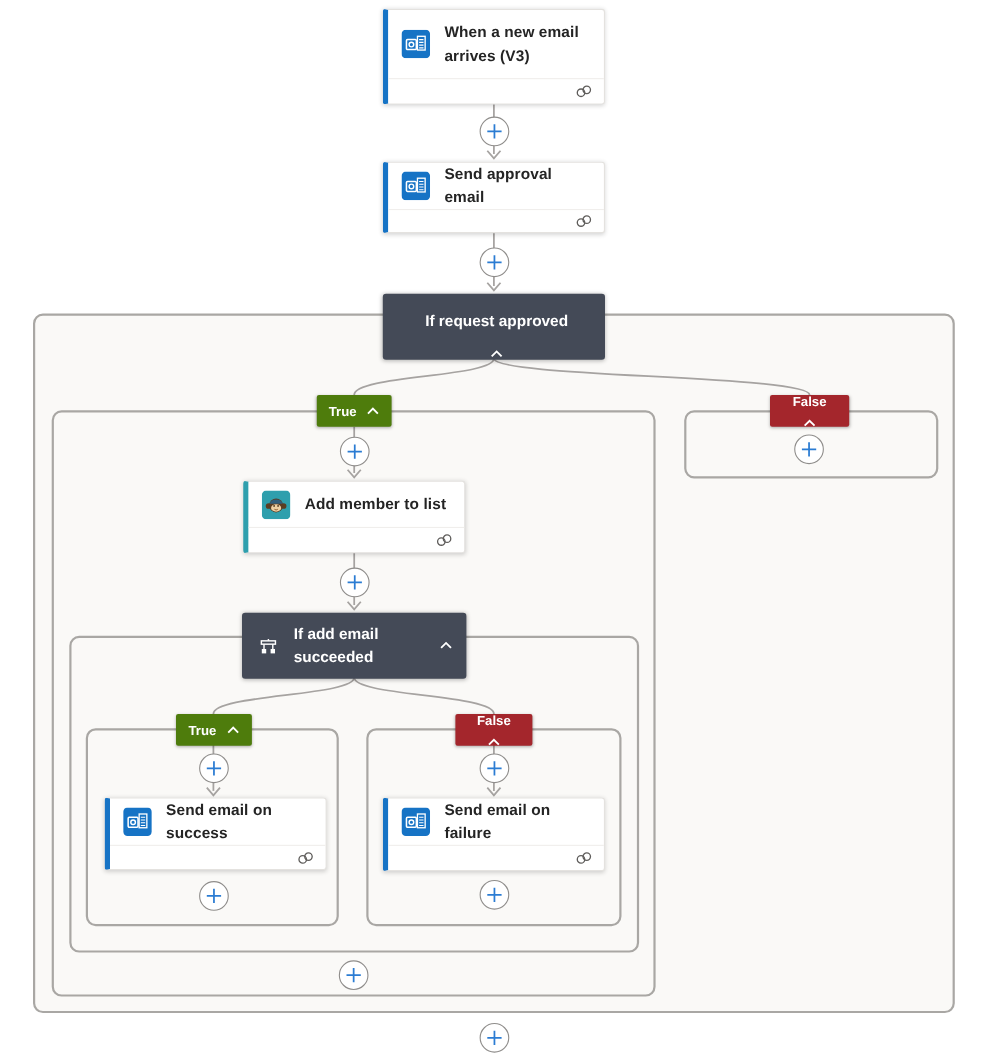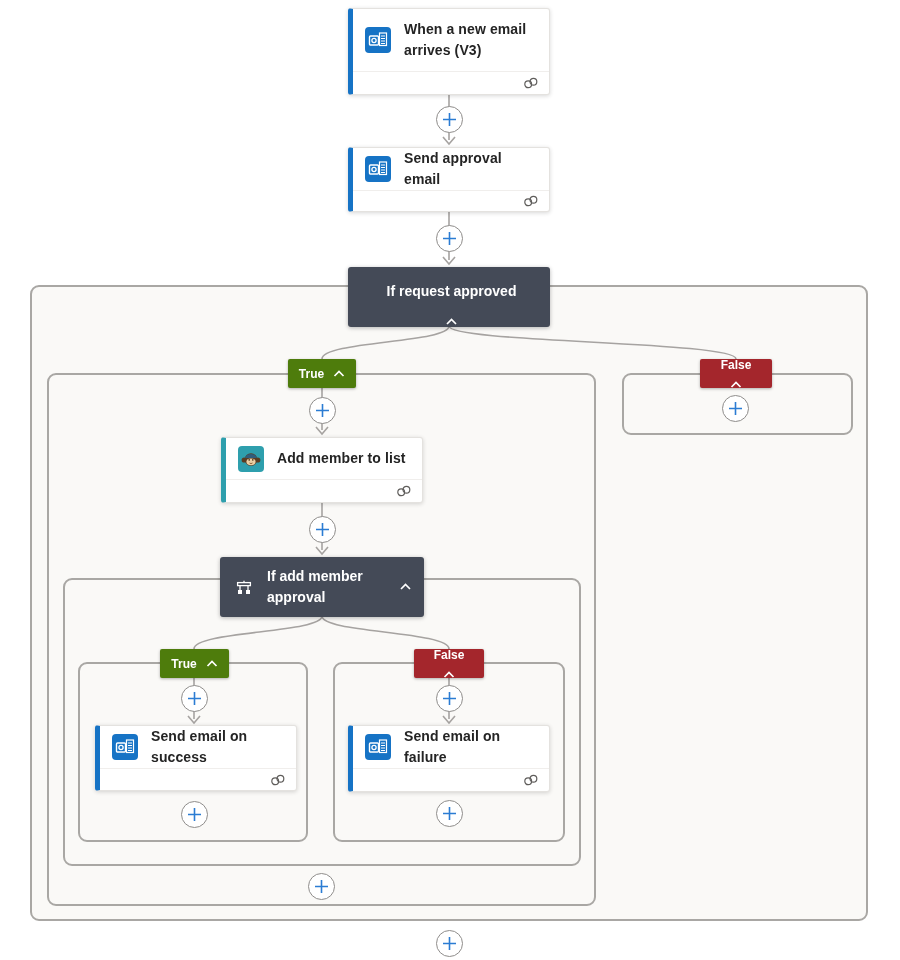--- a/index.html
+++ b/index.html
@@ -172,21 +172,21 @@
   </div>
 
   <div class="cond" style="left:220px;top:557px;width:204px;height:60px;">
     <svg width="18" height="18" viewBox="0 0 18 18">
       <path d="M9 2.8 V4.6" stroke="#fff" stroke-width="1.3" fill="none"></path>
       <rect x="2.6" y="4.6" width="12.8" height="3" fill="none" stroke="#fff" stroke-width="1.3"></rect>
       <path d="M5 7.6 V12 M13 7.6 V12" stroke="#fff" stroke-width="1.3" fill="none"></path>
       <rect x="3" y="12" width="4" height="4" fill="#fff"></rect>
       <rect x="11" y="12" width="4" height="4" fill="#fff"></rect>
     </svg>
-    <span class="cond-title">If add member approval</span>
+    <span class="cond-title">If add email succeeded</span>
     <span class="chev-btn">
       <svg width="13" height="8" viewBox="0 0 12 8">
           <path d="M1.5 6 L6 1.5 L10.5 6" stroke="currentColor" stroke-width="1.7" fill="none"></path>
         </svg>
     </span>
   </div>
 
   <div class="badge true" style="left:160px;top:649px;width:69px;">
     <span>True</span>
     <span class="chev-btn">

